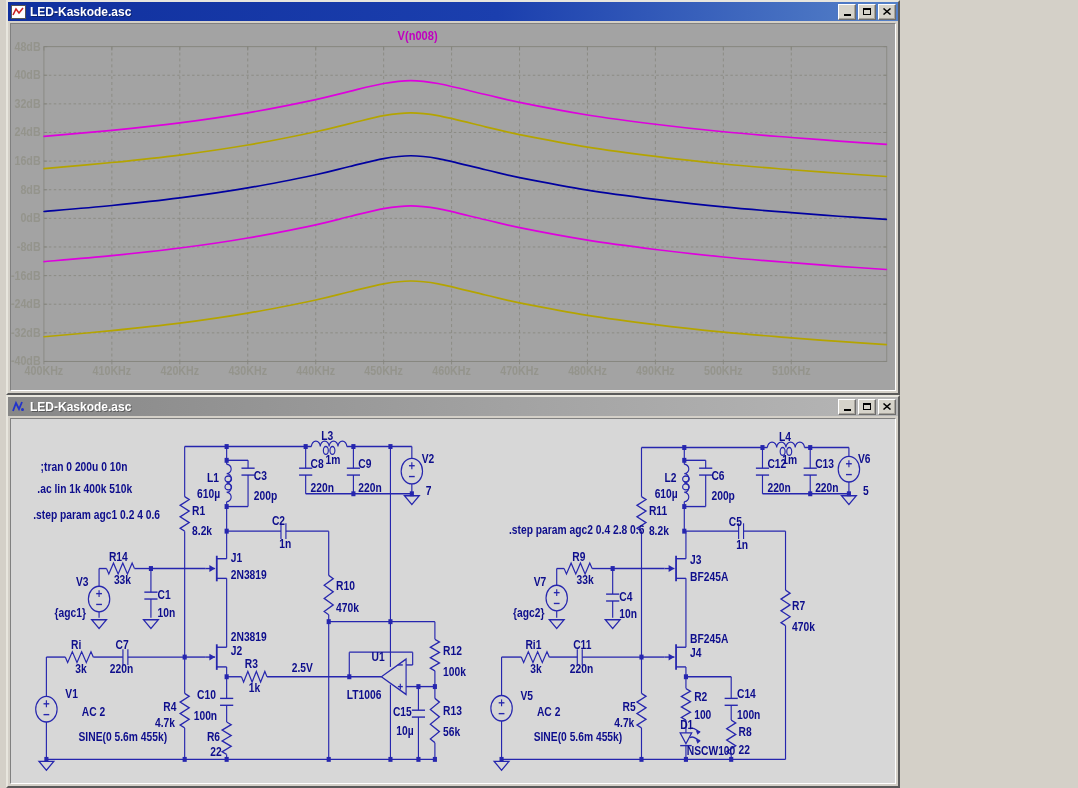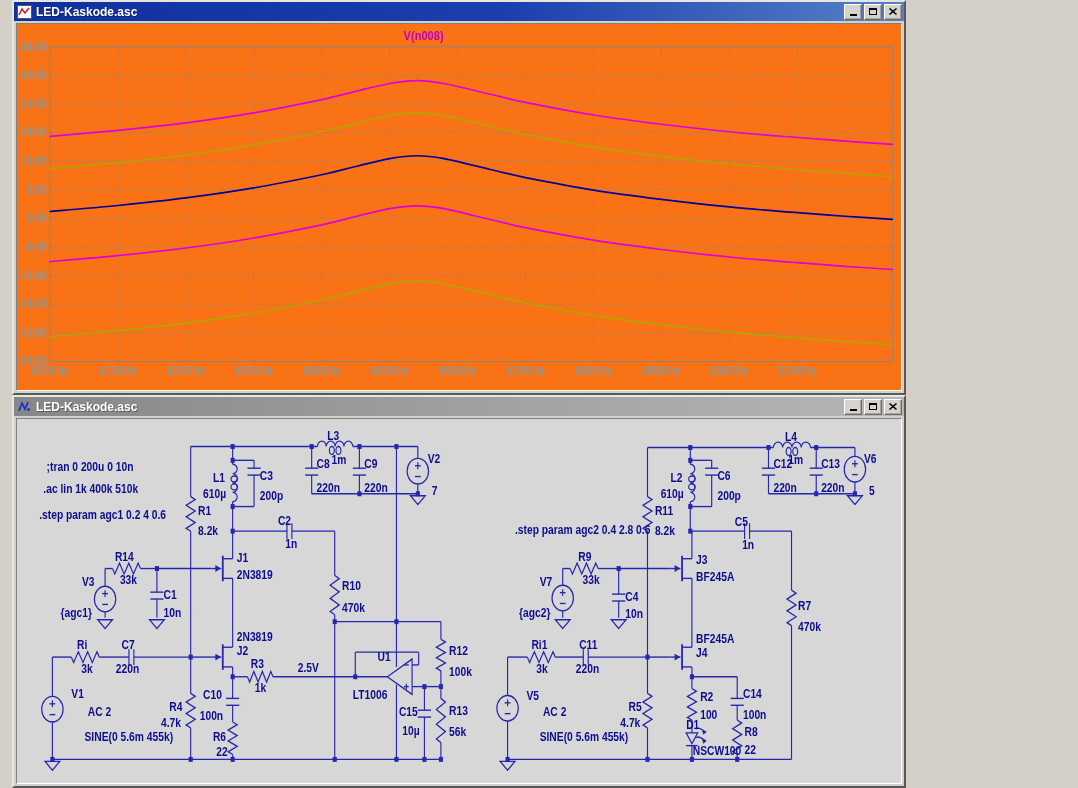--- a/index.html
+++ b/index.html
@@ -1,37 +1,37 @@
 <!DOCTYPE html>
 <html><head>
 <meta charset="utf-8">
 <style>
   html,body{margin:0;padding:0;width:1078px;height:788px;overflow:hidden;background:#D4D0C8;
             font-family:"Liberation Sans",sans-serif;}
   #root{position:relative;width:1078px;height:788px;}
-  .window{position:absolute;left:12px;width:894px;box-sizing:border-box;
+  .window{position:absolute;left:6px;width:894px;box-sizing:border-box;
           border:2px solid;border-color:#E8E6DE #5A5A5A #5A5A5A #E8E6DE;background:#D4D0C8;}
   #win-plot{top:0;height:395px;}
   #win-sch{top:395px;height:393px;}
   .titlebar{position:absolute;top:0;left:0;right:0;height:19px;display:flex;align-items:center;
             padding:0 2px 0 3px;box-sizing:border-box;}
   .titlebar.active{background:linear-gradient(90deg,#10309E 0%,#1B3FAE 55%,#5581C8 100%);}
   .titlebar.inactive{background:linear-gradient(90deg,#878787 0%,#A4A4A4 60%,#B6B6B6 100%);}
   .ttext{color:#FFFFFF;font-size:12px;font-weight:bold;margin-left:4px;white-space:nowrap;
          text-shadow:1px 1px 0 rgba(0,0,0,.35);}
   .ticon{width:15px;height:14px;display:inline-block;}
   .tbtns{margin-left:auto;display:flex;gap:2px;}
   .tbtn{width:16px;height:14px;background:#D6D3CA;border:1px solid;
         border-color:#FFFFFF #6D6D6D #6D6D6D #FFFFFF;box-shadow:inset -1px -1px 0 #A8A49C;
         display:flex;align-items:center;justify-content:center;cursor:pointer;}
   .glyph-min{width:7px;height:2px;background:#000;margin-top:7px;}
   .glyph-max{width:8px;height:7px;border:1px solid #000;border-top-width:2px;box-sizing:border-box;}
   .client{position:absolute;left:2px;right:2px;bottom:2px;top:21px;
           border:1px solid;border-color:#808080 #FFFFFF #FFFFFF #808080;box-sizing:border-box;}
-  .plot-client{background:#f97316;}
+  .plot-client{background:#a3a3a3;}
   .sch-client{background:#D7D7D7;}
   .client svg{display:block;width:100%;height:100%;}
 </style>
 </head>
 <body>
 
 <div id="root">
 
   <div class="window" id="win-plot">
     <div class="titlebar active">

